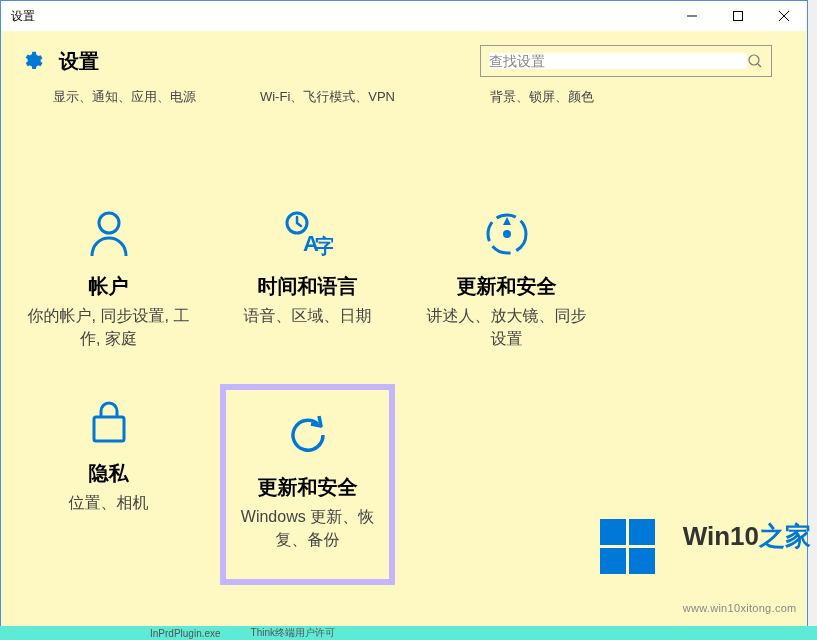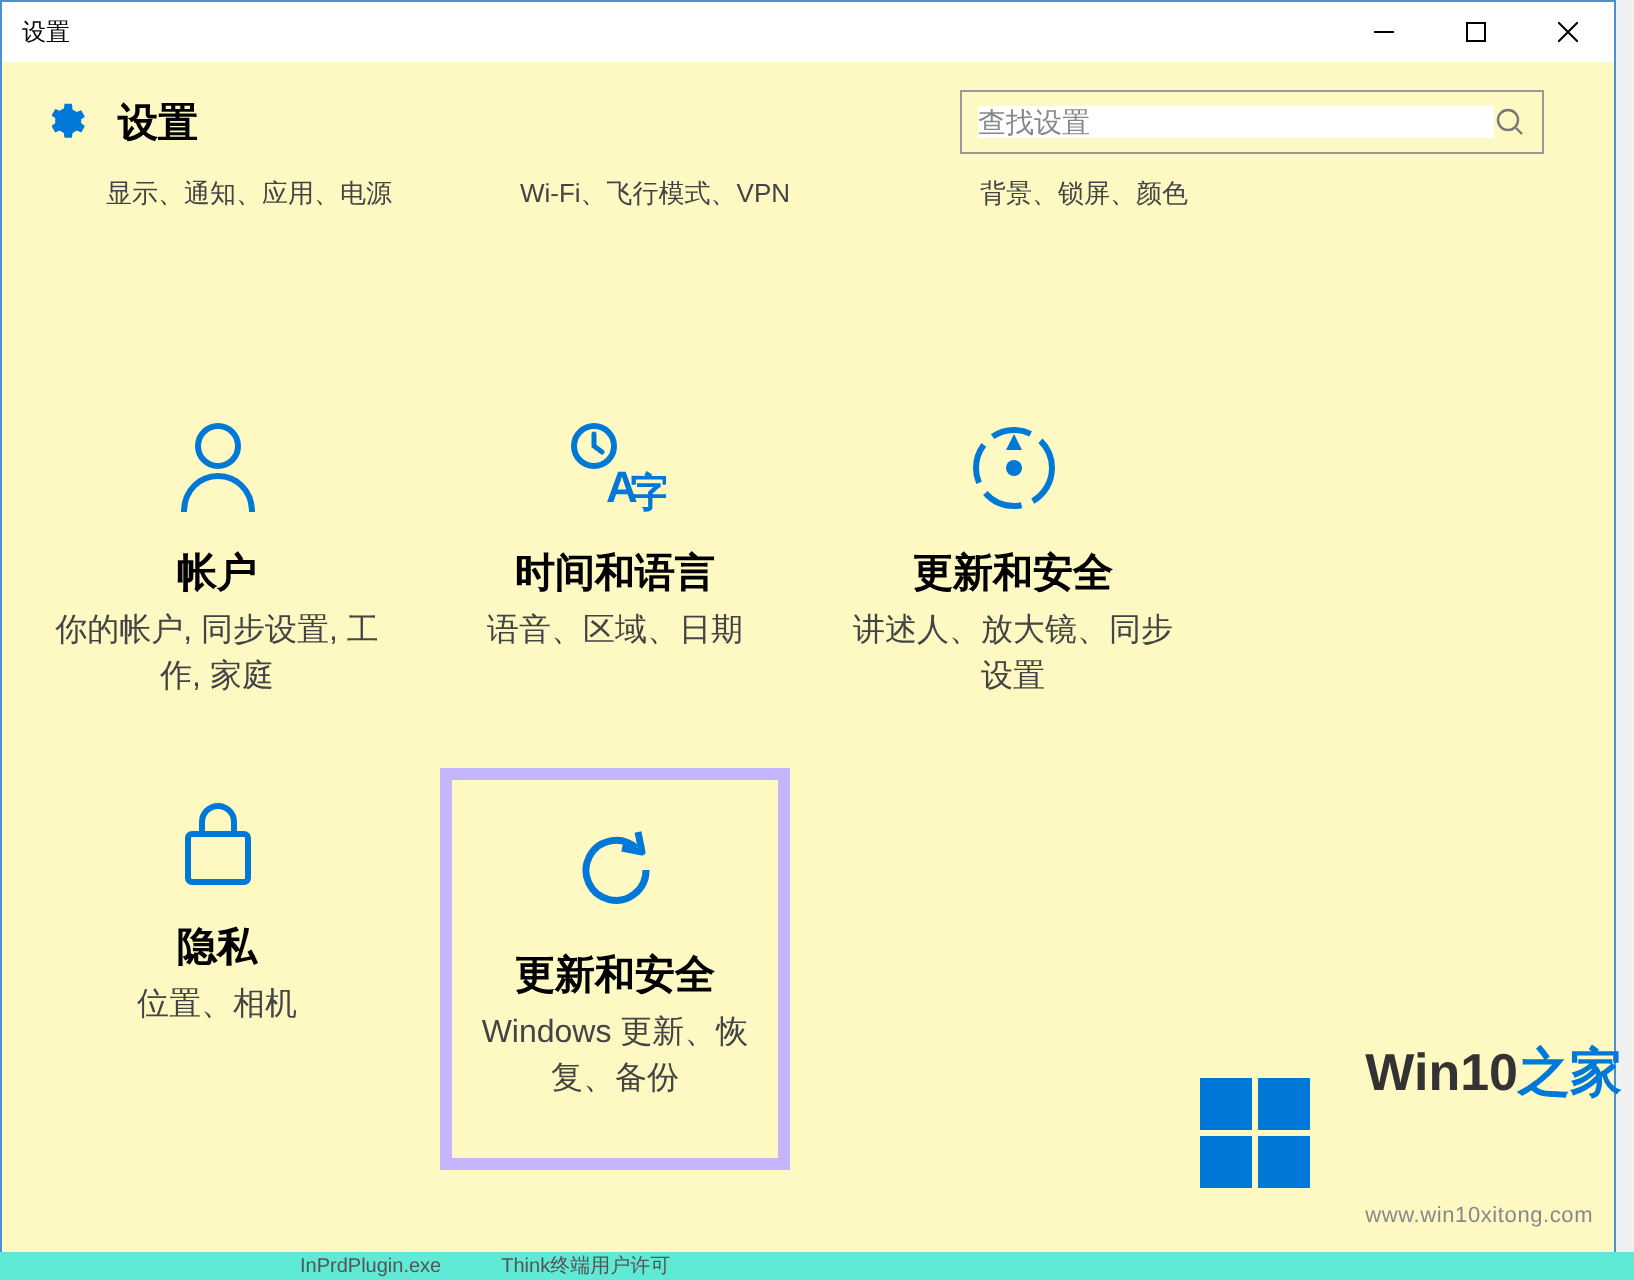--- a/index.html
+++ b/index.html
@@ -123,21 +123,20 @@
     font-size: 16px;
     color: #444;
     line-height: 1.45;
   }
 
   .watermark {
     position: absolute;
     right: 6px;
     bottom: 26px;
     display: flex;
-    align-items: center;
     gap: 28px;
   }
   .wm-logo {
     display: grid;
     grid-template-columns: 26px 26px;
     grid-template-rows: 26px 26px;
     gap: 3px;
   }
   .wm-logo div { background: #0078d7; }
   .wm-text { display: flex; flex-direction: column; }

